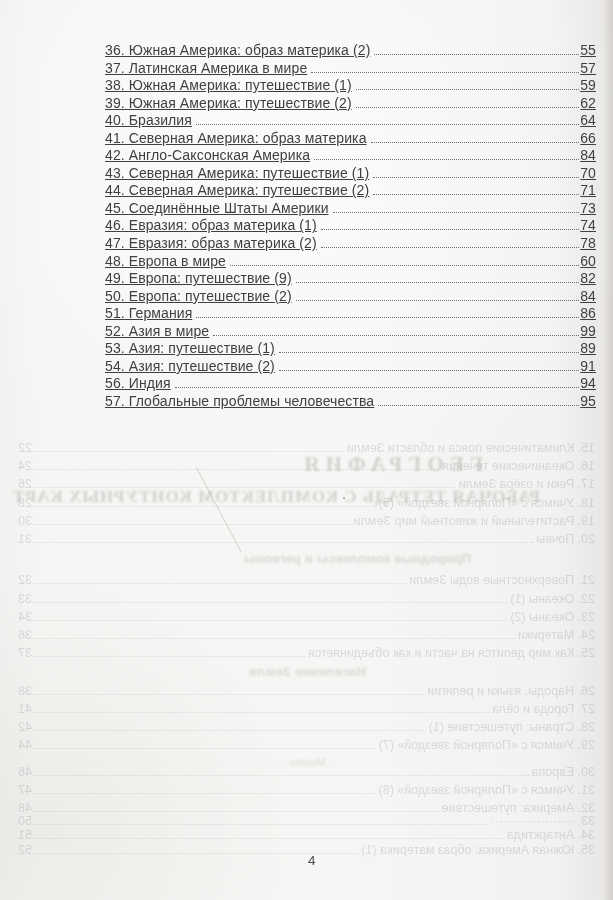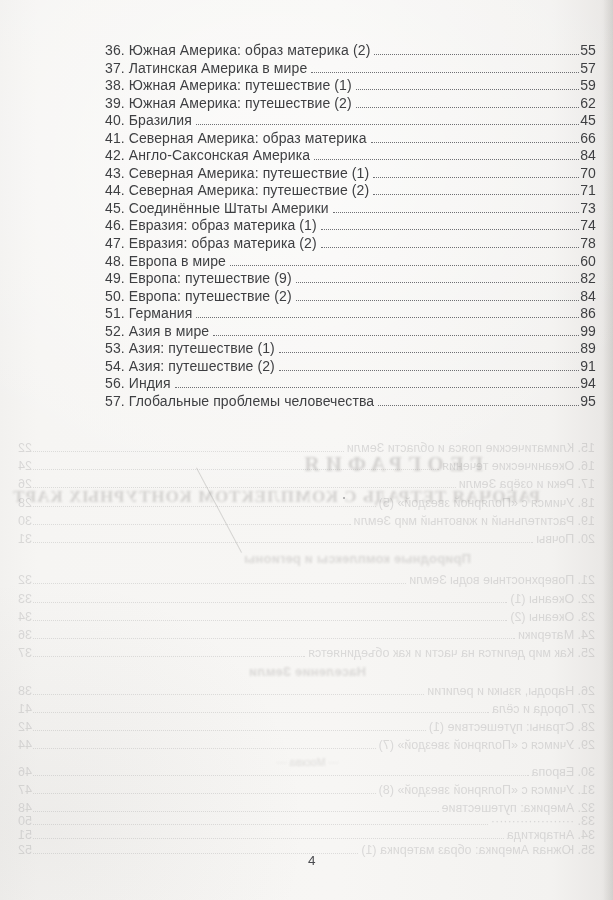--- a/index.html
+++ b/index.html
@@ -15,20 +15,21 @@
       radial-gradient(60% 40% at 8% 92%, rgba(120,115,110,0.07), rgba(120,115,110,0) 70%),
       linear-gradient(to right, #f2f1ef 0, #f6f5f3 6%, #f7f6f4 55%, #f3f2f0 90%, #eae8e6 98%, #e1dfdc 100%),
       #f5f4f2;
   }
 
   
   .toc{
     position:absolute;left:105px;right:17px;top:42px;
     color:#3e3f42;font-size:14px;line-height:17.55px;
     letter-spacing:0.1px;
+    text-decoration:underline;
   }
   .toc-row{display:flex;align-items:baseline;white-space:nowrap;height:17.55px;}
   .toc-label{flex:0 0 auto;}
   .leader{
     flex:1 1 auto;min-width:8px;
     border-bottom:1.6px dotted rgba(72,73,78,0.78);
     margin:0 1px 3px 4px;height:1px;
   }
   .toc-page{flex:0 0 auto;}
 
@@ -211,21 +212,21 @@
         <span class="toc-page">59</span>
       </div>
       <div class="toc-row">
         <span class="toc-label">39. Южная Америка: путешествие (2)</span>
         <span class="leader"></span>
         <span class="toc-page">62</span>
       </div>
       <div class="toc-row">
         <span class="toc-label">40. Бразилия</span>
         <span class="leader"></span>
-        <span class="toc-page">45</span>
+        <span class="toc-page">64</span>
       </div>
       <div class="toc-row">
         <span class="toc-label">41. Северная Америка: образ материка</span>
         <span class="leader"></span>
         <span class="toc-page">66</span>
       </div>
       <div class="toc-row">
         <span class="toc-label">42. Англо-Саксонская Америка</span>
         <span class="leader"></span>
         <span class="toc-page">84</span>

